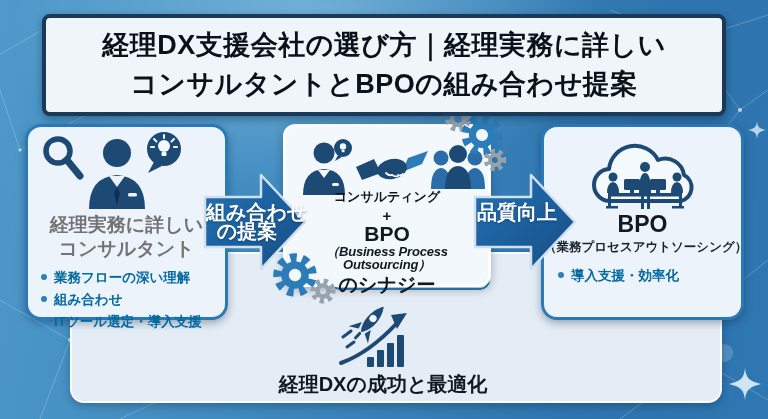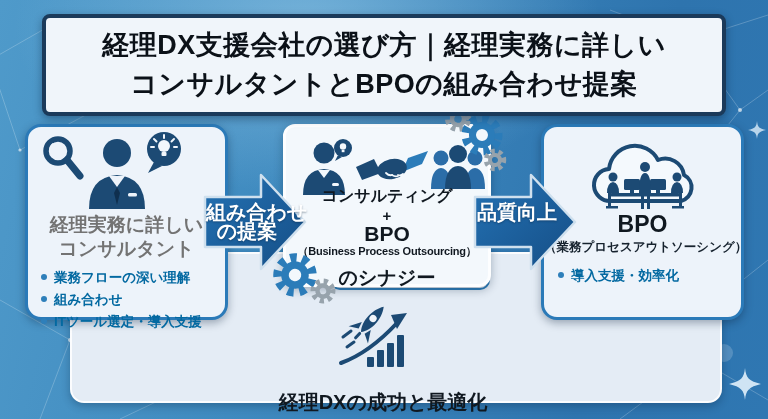--- a/index.html
+++ b/index.html
@@ -55,28 +55,28 @@
   .bullets li { display:flex; align-items:baseline; font-size:13.5px; font-weight:700; color:#0369a1; line-height:22px; white-space:nowrap; }
   .dot { width:6px; height:6px; border-radius:50%; background:#2e7fba; margin:0 7px 2px 0; flex:0 0 6px; align-self:center; }
 
   
   .arrow-label { z-index:6; text-align:center; color:#fff; font-size:20px; font-weight:800; line-height:19px; text-shadow:0 1px 2px rgba(8,30,55,.4); white-space:nowrap; }
   .arrow-svg { z-index:5; }
   .gears { z-index:5; }
 
   
   .mid-stack { left:283px; top:186px; width:208px; z-index:5; text-align:center; color:#101820; }
-  .mid-l1 { font-size:16px; font-weight:800; line-height:22px;font-family:Liberation Mono, monospace; }
+  .mid-l1 { font-size:13px; font-weight:800; line-height:22px; }
   .mid-plus { font-size:15px; font-weight:800; line-height:15px; }
   .mid-l2 { font-size:21px; font-weight:800; line-height:22px; }
-  .mid-l3 { font-size:11px; font-weight:700; line-height:13px; letter-spacing:-.2px; }
-  .mid-l4 { font-size:19px; font-weight:800; line-height:24px; margin-top:8px; }
-
-  
-  .footer-label { left:233px; top:389px; width:300px; z-index:5; text-align:center; font-size:20px; font-weight:800; color:#101820; white-space:nowrap; }
+  .mid-l3 { font-size:13px; font-weight:700; line-height:13px; letter-spacing:-.2px;font-style:italic; }
+  .mid-l4 { font-size:19px; font-weight:800; line-height:24px; margin-top:2px; }
+
+  
+  .footer-label { left:233px; top:371px; width:300px; z-index:5; text-align:center; font-size:20px; font-weight:800; color:#101820; white-space:nowrap; }
 
   .sparkle { z-index:2; }
 </style>
 </head>
 <body>
 
 <div id="stage">
 
   <svg id="plexus" class="abs" width="768" height="419">
     <g stroke="rgba(255,255,255,0.22)" stroke-width="1" fill="none">

